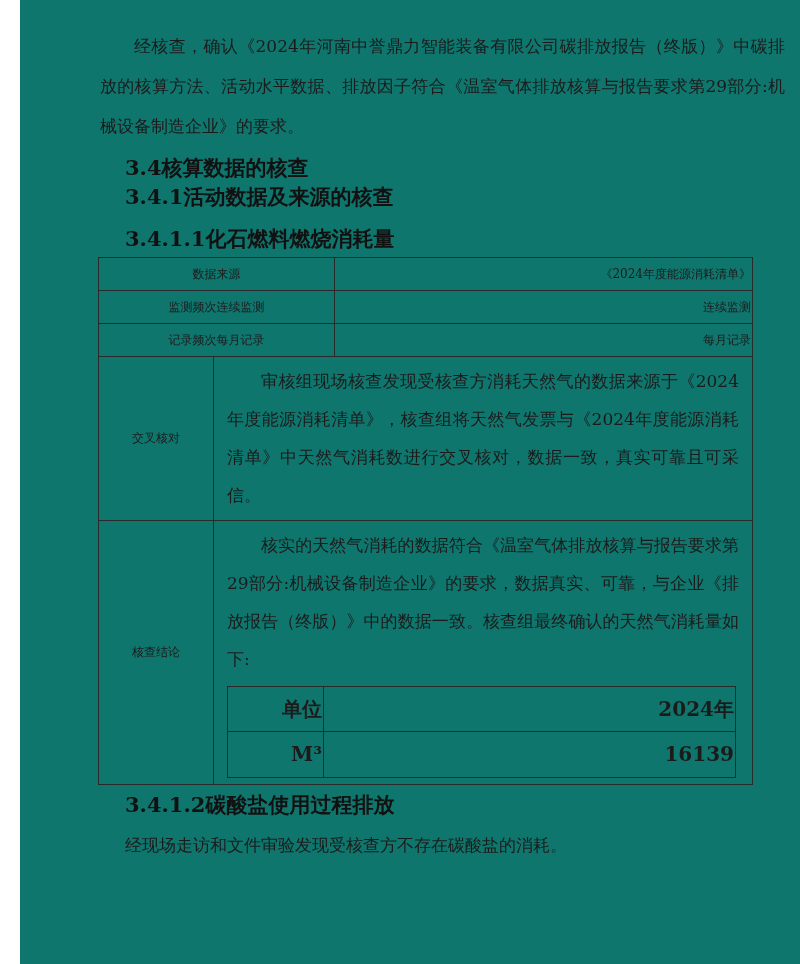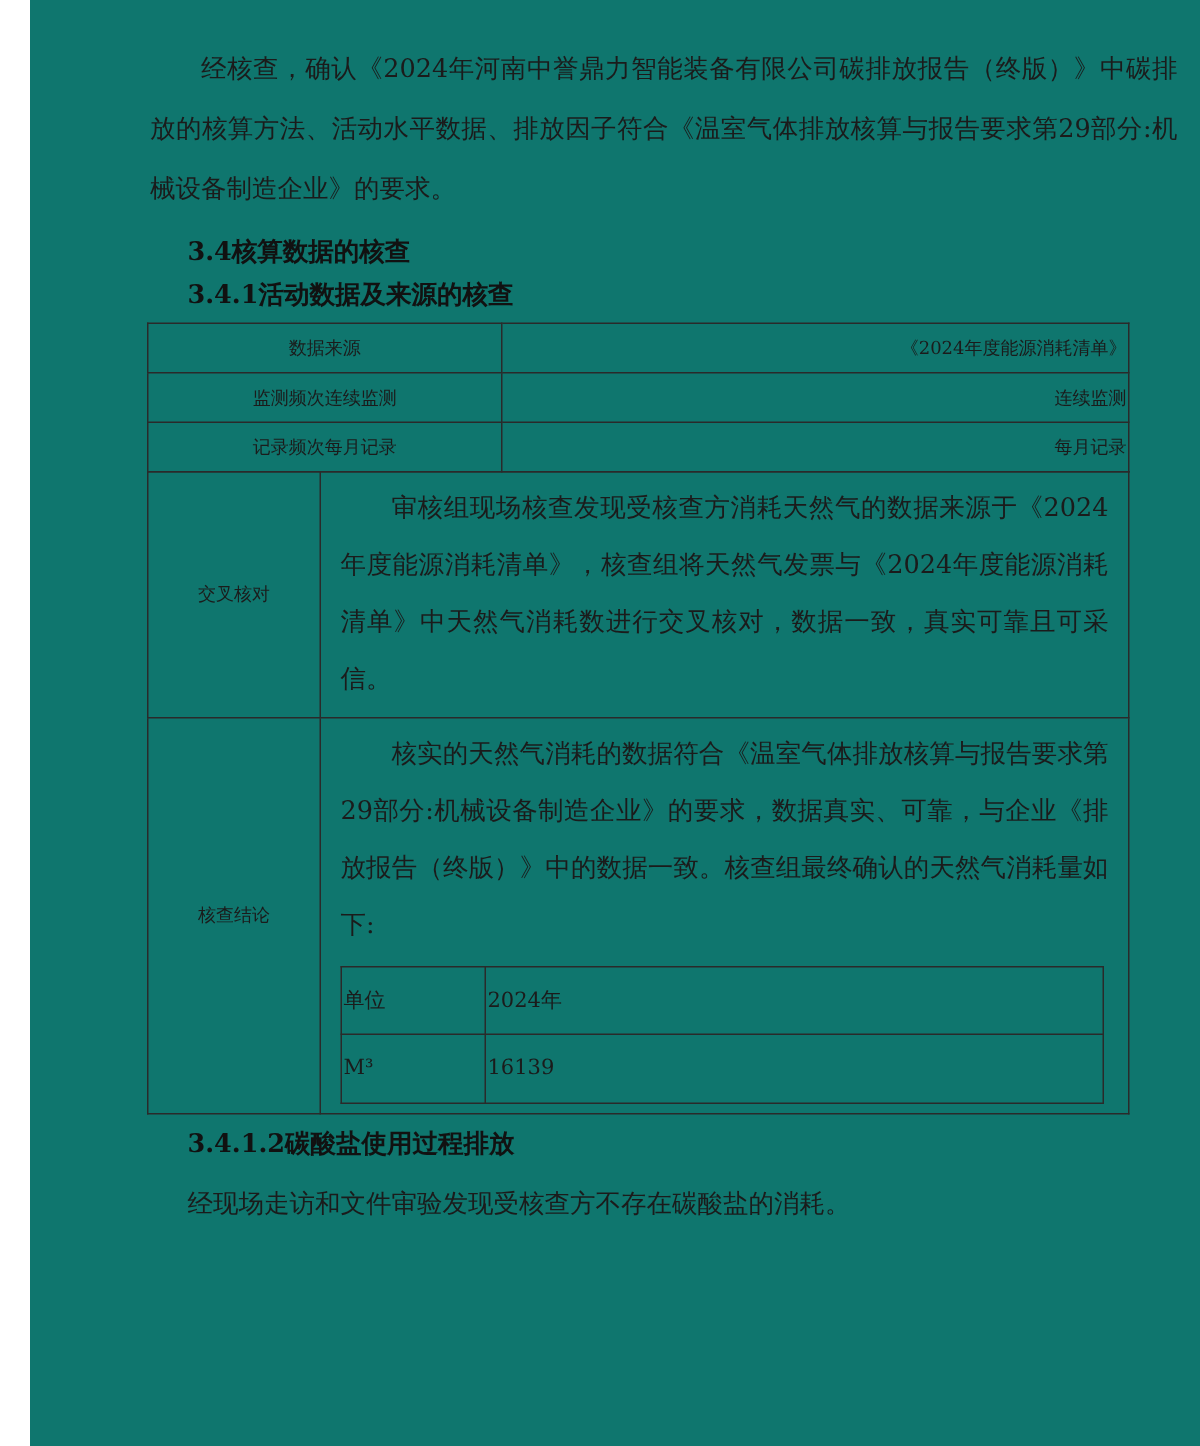--- a/index.html
+++ b/index.html
@@ -19,21 +19,21 @@
   .intro {
     margin: 0;
     font-size: 17px;
     line-height: 40px;
     text-align: justify;
     text-indent: 34px;
   }
 
   .sec-heading {
     font-weight: 700;
-    font-size: 17px;
+    font-size: 21px;
     line-height: 22px;
     margin: 0 0 0 25px;
     color: #111;
   }
   .h34   { margin-top: 11px; }
   .h341  { margin-top: 7px; }
   .h3411 { margin-top: 20px; }
   .gas-item {
     font-weight: 700;
     font-size: 16px;
@@ -59,21 +59,21 @@
     padding: 5px 13px 6px 13px;
     font-size: 17px;
     line-height: 38px;
     text-align: justify;
   }
   .cell-par { text-indent: 34px; }
   .cross-row { height: 126px; }
   .concl-row { height: 220px; }
 
   .inner-table { width: 509px; margin: 8px 0 0 0; }
-  .inner-table td { border: 1.5px solid #2a2a2a; font-size: 14px; text-align: left; line-height: 20px; }
+  .inner-table td { border: 1.5px solid #2a2a2a; font-size: 20px; text-align: right; line-height: 20px; font-weight: bold; }
   .inner-table td.iu { width: 96px; }
   .ir1 { height: 45px; }
   .ir2 { height: 46px; }
 
   .after-par {
     margin: 18px 0 0 25px;
     font-size: 17px;
     line-height: 22px;
     text-align: justify;
   }
@@ -82,20 +82,21 @@
 </head>
 <body>
 
 <div class="page">
   <div class="content">
 
     <p class="intro">经核查，确认《2024年河南中誉鼎力智能装备有限公司碳排放报告（终版）》中碳排放的核算方法、活动水平数据、排放因子符合《温室气体排放核算与报告要求第29部分:机械设备制造企业》的要求。</p>
 
     <div class="sec-heading h34">3.4核算数据的核查</div>
     <div class="sec-heading h341">3.4.1活动数据及来源的核查</div>
+    <div class="sec-heading h3411">3.4.1.1化石燃料燃烧消耗量</div>
 
     <table class="vtable t-top">
       <tbody>
         <tr class="r-std">
           <td class="lab">数据来源</td>
           <td class="val">《2024年度能源消耗清单》</td>
         </tr>
         <tr class="r-std">
           <td class="lab">监测频次连续监测</td>
           <td class="val">连续监测</td>

